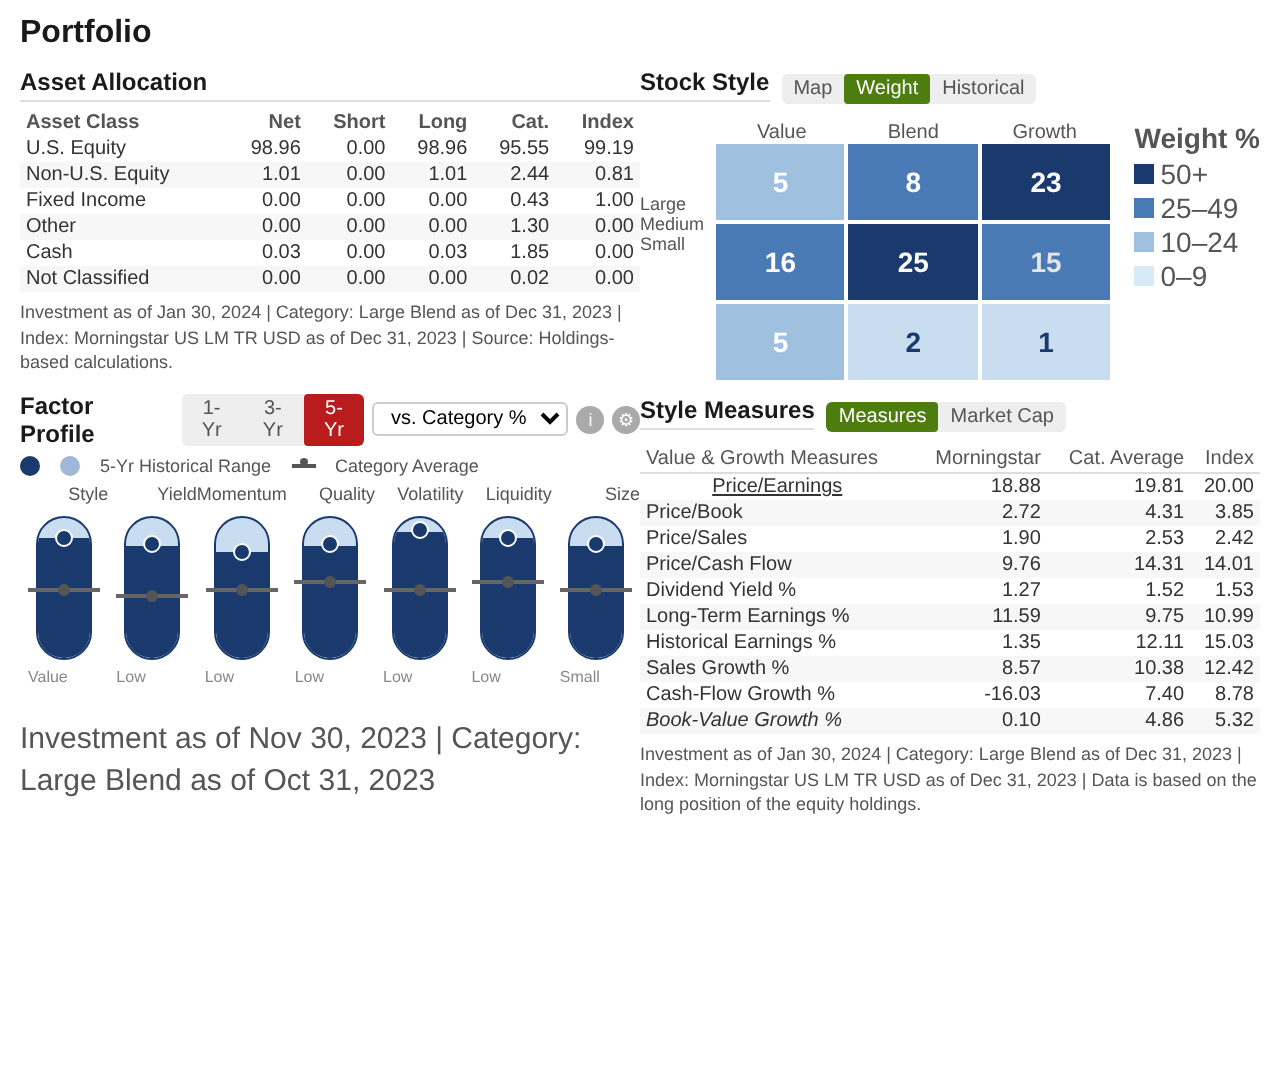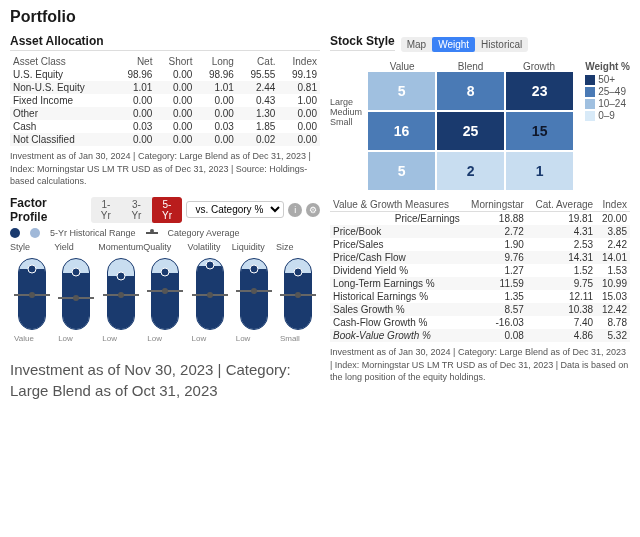--- a/index.html
+++ b/index.html
@@ -1,61 +1,61 @@
 <!DOCTYPE html>
 <html><head>
   <meta charset="utf-8">
   <style>
     * { box-sizing: border-box; margin: 0; padding: 0; }
     body { font-family: Arial, sans-serif; font-size: 11px; background: #fff; color: #333; width: 640px; }
     .page { padding: 8px 10px; }
     h1.page-title { font-size: 16px; font-weight: bold; color: #1a1a1a; margin-bottom: 8px; }
-    .two-col { display: flex; gap: 10px; }
+    .two-col { display: flex; }
     .left-col { flex: 0 0 310px; }
     .right-col { flex: 1; }
     .section-title { font-size: 12px; font-weight: bold; color: #1a1a1a; margin-bottom: 4px; border-bottom: 1px solid #ddd; padding-bottom: 2px; }
     
     .asset-table { width: 100%; border-collapse: collapse; margin-bottom: 4px; }
-    .asset-table th { font-size: 10px; color: #555; text-align: right; padding: 1px 3px; font-weight: normal; }
+    .asset-table th { font-size: 10px; color: #555; text-align: right; padding: 1px 3px; font-weight: bold; }
     .asset-table th:first-child { text-align: left; }
     .asset-table td { font-size: 10px; padding: 1px 3px; text-align: right; }
     .asset-table td:first-child { text-align: left; }
     .asset-table tr:nth-child(even) td { background: #f7f7f7; }
     .asset-note { font-size: 9px; color: #555; margin-top: 4px; line-height: 1.4; }
     
     .factor-header { display: flex; align-items: center; gap: 4px; margin-bottom: 4px; }
     .factor-header .section-title { border-bottom: none; padding-bottom: 0; margin-bottom: 0; }
     .tab-group { display: flex; background: #eee; border-radius: 3px; overflow: hidden; }
     .tab-btn { padding: 2px 6px; font-size: 10px; cursor: pointer; border: none; background: transparent; color: #555; }
     .tab-btn.active { background: #b91c1c; color: #fff; border-radius: 2px; }
     .vs-select { font-size: 10px; padding: 1px 4px; border: 1px solid #ccc; border-radius: 3px; background: #fff; text-align: right; }
     .factor-legend { display: flex; align-items: center; gap: 10px; font-size: 9px; color: #555; margin-bottom: 4px; }
     .legend-dot { width: 10px; height: 10px; border-radius: 50%; background: #1a3a6e; display: inline-block; }
     .legend-range { width: 10px; height: 10px; border-radius: 50%; background: #a0b8d8; display: inline-block; }
     .legend-line { width: 12px; height: 2px; background: #555; display: inline-block; position: relative; }
     .legend-line::before { content: ''; position: absolute; left: 4px; top: -3px; width: 4px; height: 4px; border-radius: 50%; background: #555; }
     .factor-cols { display: flex; gap: 0; margin-bottom: 2px; }
-    .factor-col { flex: 1; text-align: left; }
+    .factor-col { flex: 1; text-align: right; }
     .factor-col-label { font-size: 9px; color: #555; margin-bottom: 2px; }
     .oval-container { position: relative; height: 80px; display: flex; justify-content: center; align-items: center; }
     .factor-axis { display: flex; justify-content: space-between; font-size: 8px; color: #888; padding: 0 4px; }
     .factor-note { font-size: 15px; color: #555; margin-top: 16px; line-height: 1.4; }
     
     .stock-style-header { display: flex; align-items: center; gap: 6px; margin-bottom: 6px; }
     .style-tab-group { display: flex; background: #eee; border-radius: 3px; overflow: hidden; align-items: flex-end; }
     .style-tab { padding: 2px 6px; font-size: 10px; border: none; background: transparent; color: #555; cursor: pointer; }
-    .style-tab.active { background: #3b82f6; color: #fff; border-radius: 2px; }
+    .style-tab.active { background: #4d7c0f; color: #fff; border-radius: 2px; }
     .style-grid-wrap { display: flex; gap: 6px; }
     .style-grid-labels { display: flex; flex-direction: column; justify-content: space-around; font-size: 9px; color: #555; padding-top: 20px; }
     .style-grid-container { flex: 1; }
     .style-col-headers { display: flex; margin-left: 0; }
     .style-col-header { flex: 1; text-align: center; font-size: 10px; color: #555; }
     .style-grid { display: grid; grid-template-columns: repeat(3, 1fr); grid-template-rows: repeat(3, 1fr); gap: 2px; }
     .style-cell { display: flex; align-items: center; justify-content: center; font-size: 14px; font-weight: bold; color: #fff; height: 38px; }
-    .weight-legend { font-size: 10px; color: #555; margin-left: 6px; }
+    .weight-legend { font-size: 14px; color: #555; margin-left: 6px; }
     .weight-legend-title { font-weight: bold; margin-bottom: 2px; }
     .weight-item { display: flex; align-items: center; gap: 3px; margin-bottom: 1px; }
     .weight-swatch { width: 10px; height: 10px; display: inline-block; }
     
     .measures-header { display: flex; align-items: center; gap: 6px; margin-bottom: 4px; }
     .measures-table { width: 100%; border-collapse: collapse; }
     .measures-table th { font-size: 10px; color: #555; text-align: right; padding: 1px 3px; font-weight: normal; border-bottom: 1px solid #ddd; margin-left: 44px; }
     .measures-table th:first-child { text-align: left; }
     .measures-table td { font-size: 10px; padding: 1px 3px; text-align: right; }
     .measures-table td:first-child { text-align: left; }
@@ -307,50 +307,57 @@
             <div class="style-col-header">Value</div>
             <div class="style-col-header">Blend</div>
             <div class="style-col-header">Growth</div>
           </div>
           <div class="style-grid" id="style-grid">
               <div class="style-cell" style="background: rgb(160, 192, 224); color: rgb(255, 255, 255);">5</div>
               <div class="style-cell" style="background: rgb(74, 122, 181); color: rgb(255, 255, 255);">8</div>
               <div class="style-cell" style="background: rgb(26, 58, 110); color: rgb(255, 255, 255);">23</div>
               <div class="style-cell" style="background: rgb(74, 122, 181); color: rgb(255, 255, 255);">16</div>
               <div class="style-cell" style="background: rgb(26, 58, 110); color: rgb(255, 255, 255);">25</div>
-              <div class="style-cell" style="background: rgb(74, 122, 181); color: #0f172a;">15</div>
+              <div class="style-cell" style="background: rgb(74, 122, 181); color: #e5e5e5;">15</div>
               <div class="style-cell" style="background: rgb(160, 192, 224); color: rgb(255, 255, 255);">5</div>
               <div class="style-cell" style="background: rgb(200, 221, 240); color: rgb(26, 58, 110);">2</div>
               <div class="style-cell" style="background: rgb(200, 221, 240); color: rgb(26, 58, 110);">1</div>
             </div>
         </div>
         <div class="weight-legend">
           <div class="weight-legend-title">Weight %</div>
           <div id="weight-legend-items">
               <div class="weight-item"><span class="weight-swatch" style="background:#1a3a6e;display:inline-block;width:10px;height:10px;"></span> 50+</div>
               <div class="weight-item"><span class="weight-swatch" style="background:#4a7ab5;display:inline-block;width:10px;height:10px;"></span> 25–49</div>
               <div class="weight-item"><span class="weight-swatch" style="background:#a0c0e0;display:inline-block;width:10px;height:10px;"></span> 10–24</div>
               <div class="weight-item"><span class="weight-swatch" style="background:#d8eaf8;display:inline-block;width:10px;height:10px;"></span> 0–9</div>
             </div>
         </div>
       </div>
 
       <div class="section-gap">
+        <div class="measures-header">
+          <div class="section-title">Style Measures</div>
+          <div class="style-tab-group">
+            <button class="style-tab active">Measures</button>
+            <button class="style-tab">Market Cap</button>
+          </div>
+        </div>
         <table class="measures-table">
           <thead>
             <tr>
               <th>Value &amp; Growth Measures</th>
               <th>Morningstar</th>
               <th>Cat. Average</th>
               <th>Index</th>
             </tr>
           </thead>
           <tbody id="measures-tbody">
               <tr>
-                <td style="text-align: right;">Price/Earnings</td>
+                <td style="text-align: center; text-decoration: underline;">Price/Earnings</td>
                 <td>18.88</td>
                 <td>19.81</td>
                 <td>20.00</td>
               </tr>
               <tr>
                 <td style="text-align: left;">Price/Book</td>
                 <td>2.72</td>
                 <td>4.31</td>
                 <td>3.85</td>
               </tr>
@@ -391,21 +398,21 @@
                 <td>12.42</td>
               </tr>
               <tr>
                 <td style="text-align: left;">Cash-Flow Growth %</td>
                 <td>-16.03</td>
                 <td>7.40</td>
                 <td>8.78</td>
               </tr>
               <tr>
                 <td style="text-align: left; font-style: italic;">Book-Value Growth %</td>
-                <td>0.08</td>
+                <td>0.10</td>
                 <td>4.86</td>
                 <td>5.32</td>
               </tr>
             </tbody>
         </table>
         <div class="asset-note">Investment as of Jan 30, 2024 | Category: Large Blend as of Dec 31, 2023 | Index: Morningstar US LM TR USD as of Dec 31, 2023 | Data is based on the long position of the equity holdings.</div>
       </div>
     </div>
   </div>
 </div>

